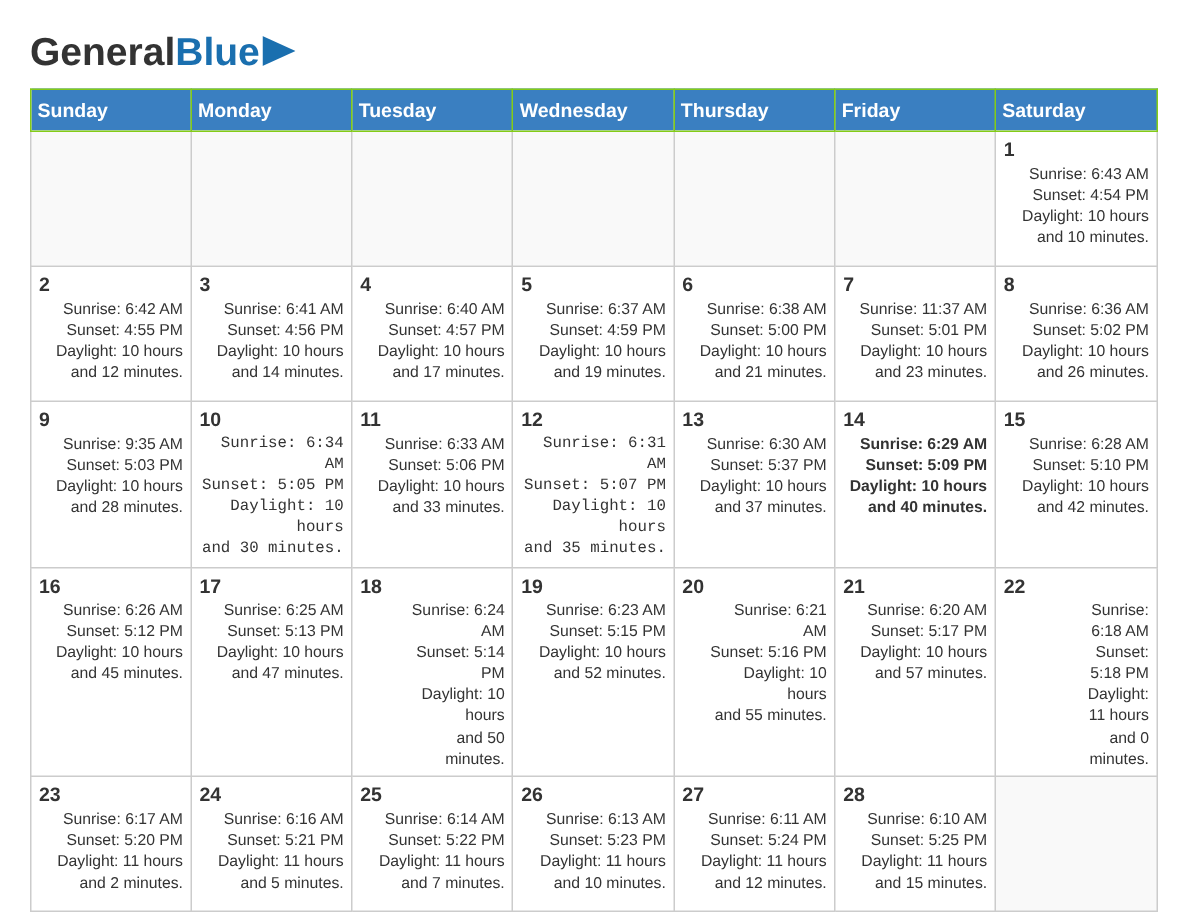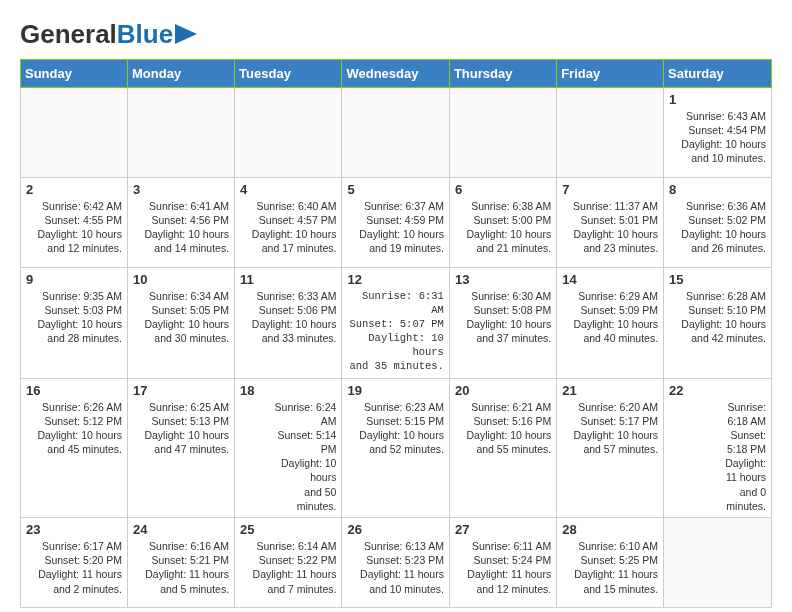--- a/index.html
+++ b/index.html
@@ -181,21 +181,21 @@
       <tr>
         <td>
           <span class="day-number">9</span>
           <div class="day-info" style="white-space: pre-line;">Sunrise: 9:35 AM
 Sunset: 5:03 PM
 Daylight: 10 hours
 and 28 minutes.</div>
         </td>
         <td>
           <span class="day-number">10</span>
-          <div class="day-info" style="white-space: pre-line;">Sunrise: 6:34 AM
+          <div class="day-info" style="white-space: pre-line; font-family: Liberation Mono, monospace;">Sunrise: 6:34 AM
 Sunset: 5:05 PM
 Daylight: 10 hours
 and 30 minutes.</div>
         </td>
         <td>
           <span class="day-number">11</span>
           <div class="day-info" style="white-space: pre-line;">Sunrise: 6:33 AM
 Sunset: 5:06 PM
 Daylight: 10 hours
 and 33 minutes.</div>
@@ -203,27 +203,27 @@
         <td>
           <span class="day-number">12</span>
           <div class="day-info" style="white-space: pre-line; font-family: Liberation Mono, monospace;">Sunrise: 6:31 AM
 Sunset: 5:07 PM
 Daylight: 10 hours
 and 35 minutes.</div>
         </td>
         <td>
           <span class="day-number">13</span>
           <div class="day-info" style="white-space: pre-line;">Sunrise: 6:30 AM
-Sunset: 5:08 PM
+Sunset: 5:37 PM
 Daylight: 10 hours
 and 37 minutes.</div>
         </td>
         <td>
           <span class="day-number">14</span>
-          <div class="day-info" style="white-space: pre-line;">Sunrise: 6:29 AM
+          <div class="day-info" style="white-space: pre-line; font-weight: bold;">Sunrise: 6:29 AM
 Sunset: 5:09 PM
 Daylight: 10 hours
 and 40 minutes.</div>
         </td>
         <td>
           <span class="day-number">15</span>
           <div class="day-info" style="white-space: pre-line;">Sunrise: 6:28 AM
 Sunset: 5:10 PM
 Daylight: 10 hours
 and 42 minutes.</div>
@@ -253,21 +253,21 @@
         </td>
         <td>
           <span class="day-number">19</span>
           <div class="day-info" style="white-space: pre-line;">Sunrise: 6:23 AM
 Sunset: 5:15 PM
 Daylight: 10 hours
 and 52 minutes.</div>
         </td>
         <td>
           <span class="day-number">20</span>
-          <div class="day-info" style="white-space: pre-line;">Sunrise: 6:21 AM
+          <div class="day-info" style="white-space: pre-line; margin-left: 18px;">Sunrise: 6:21 AM
 Sunset: 5:16 PM
 Daylight: 10 hours
 and 55 minutes.</div>
         </td>
         <td>
           <span class="day-number">21</span>
           <div class="day-info" style="white-space: pre-line;">Sunrise: 6:20 AM
 Sunset: 5:17 PM
 Daylight: 10 hours
 and 57 minutes.</div>

